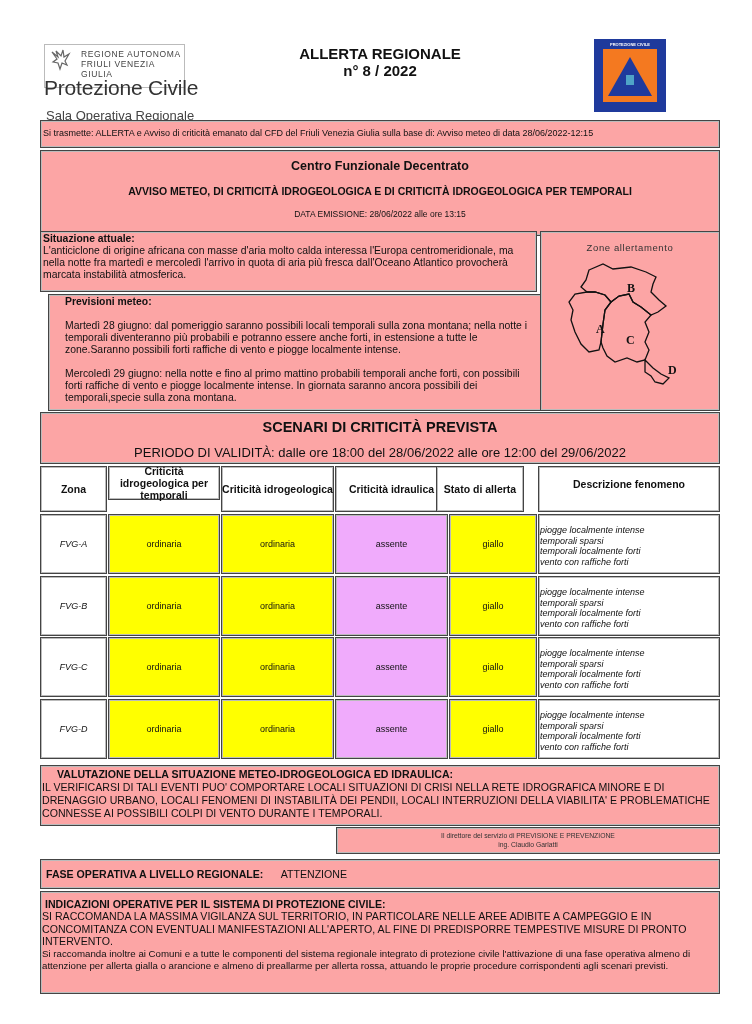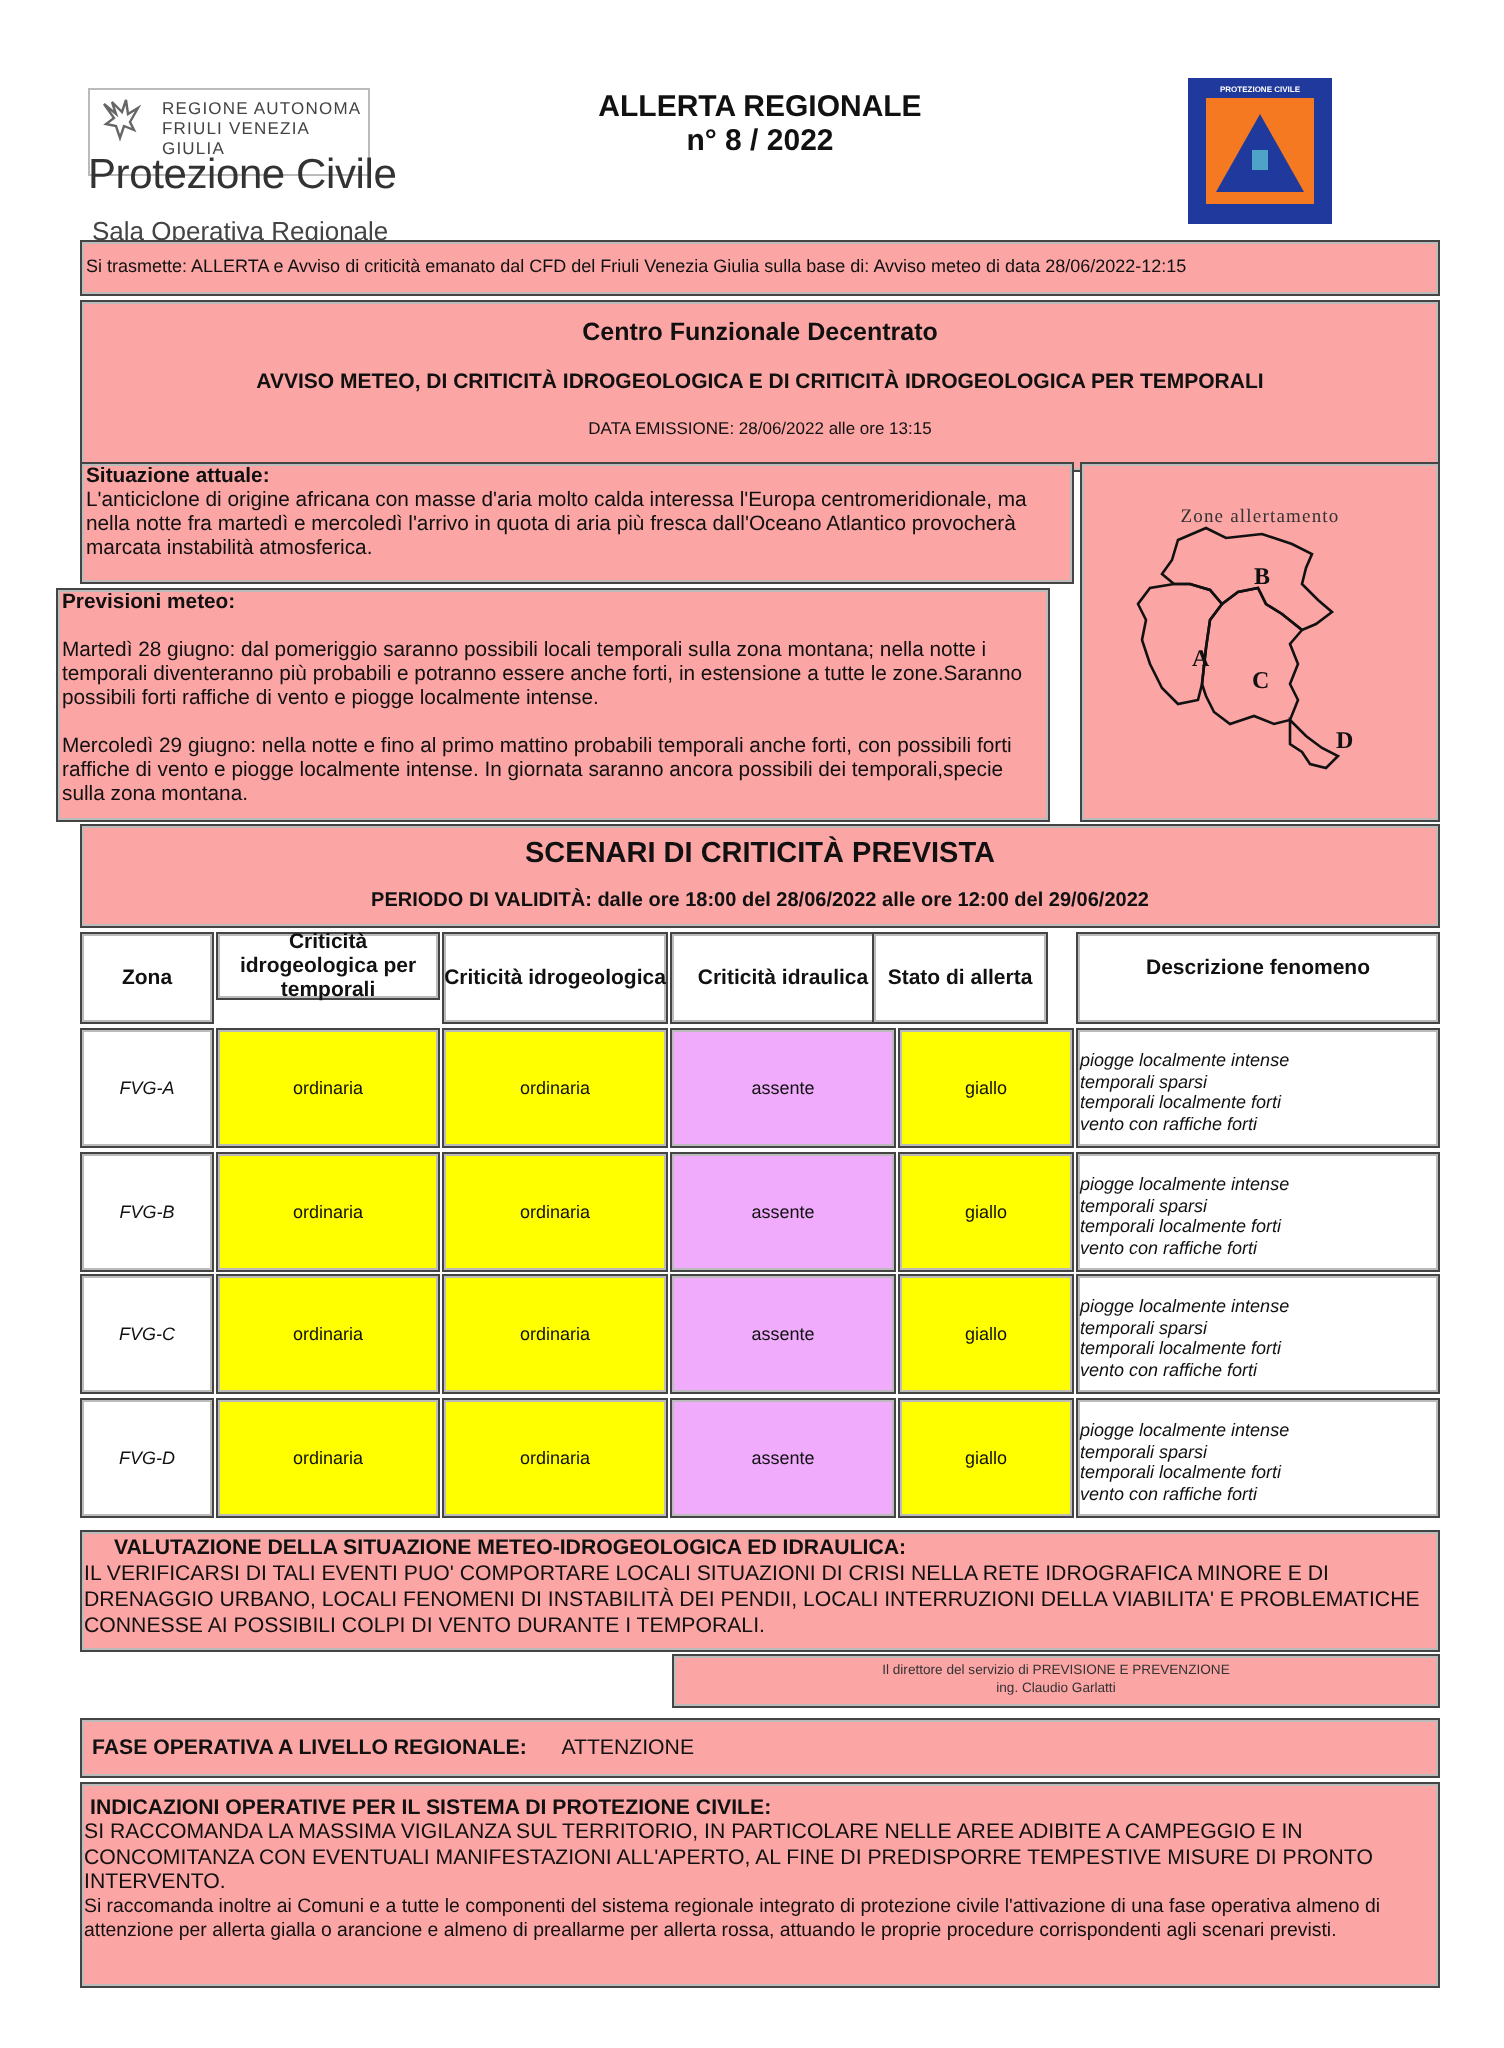--- a/index.html
+++ b/index.html
@@ -16,28 +16,28 @@
   #logo-right { left:594px; top:39px; width:72px; height:73px; background:#1f3a9c; }
 
   #transmit { left:40px; top:120px; width:680px; height:28px; font-size:9px; padding:7px 2px; }
 
   #cfd { left:40px; top:150px; width:680px; height:86px; text-align:center; }
   #cfd-title { position:absolute; left:0; right:0; top:8px; font-size:12.5px; font-weight:bold; }
   #cfd-sub { position:absolute; left:0; right:0; top:34px; font-size:10.5px; font-weight:bold; }
   #cfd-date { position:absolute; left:0; right:0; top:58px; font-size:8.5px; }
 
   #situazione { left:40px; top:231px; width:497px; height:61px; font-size:10.4px; line-height:12px; padding:1px 2px; }
-  #previsioni { left:28px; top:294px; width:497px; height:117px; font-size:10.4px; line-height:12px; padding:1px 2px; }
+  #previsioni { left:48px; top:294px; width:497px; height:117px; font-size:10.4px; line-height:12px; padding:1px 16px; }
   .lbl { font-weight:bold; }
   #map-box { left:540px; top:231px; width:180px; height:180px; }
-  #map-title { position:absolute; left:0; right:0; top:10px; text-align:center; font-size:9.5px; letter-spacing:0.6px; font-family:Liberation Serif, serif; color:#333;margin-top:12px; }
+  #map-title { position:absolute; left:0; right:0; top:10px; text-align:center; font-size:9.5px; letter-spacing:0.6px; font-family:Liberation Sans, sans-serif; color:#333; }
 
   #scenari { left:40px; top:412px; width:680px; height:52px; text-align:center; }
   #scenari-title { position:absolute; left:0; right:0; top:6px; font-size:14.5px; font-weight:bold; }
-  #scenari-period { position:absolute; left:0; right:0; top:32px; font-size:10px; font-weight:bold; }
+  #scenari-period { position:absolute; left:0; right:0; top:32px; font-size:13px; font-weight:normal; }
 
   .cell { position:absolute; box-sizing:border-box; border:1px solid #444; box-shadow: inset 0 0 0 1px #bbb;
           display:flex; align-items:center; justify-content:center; text-align:center; font-size:9px; }
   .hdr { font-weight:bold; font-size:10.5px; line-height:12px; background:#fff; }
   .yellow { background:#ffff00; }
   .green { background:#f0abfc; }
   .white { background:#fff;font-style:italic; }
   .desc { justify-content:flex-start; text-align:left; font-size:9px; line-height:10.5px; padding-left:1px; padding-top:4px; }
 
   #valutazione { left:40px; top:765px; width:680px; height:61px; font-size:10.6px; line-height:13px; padding:2px 1px; }

